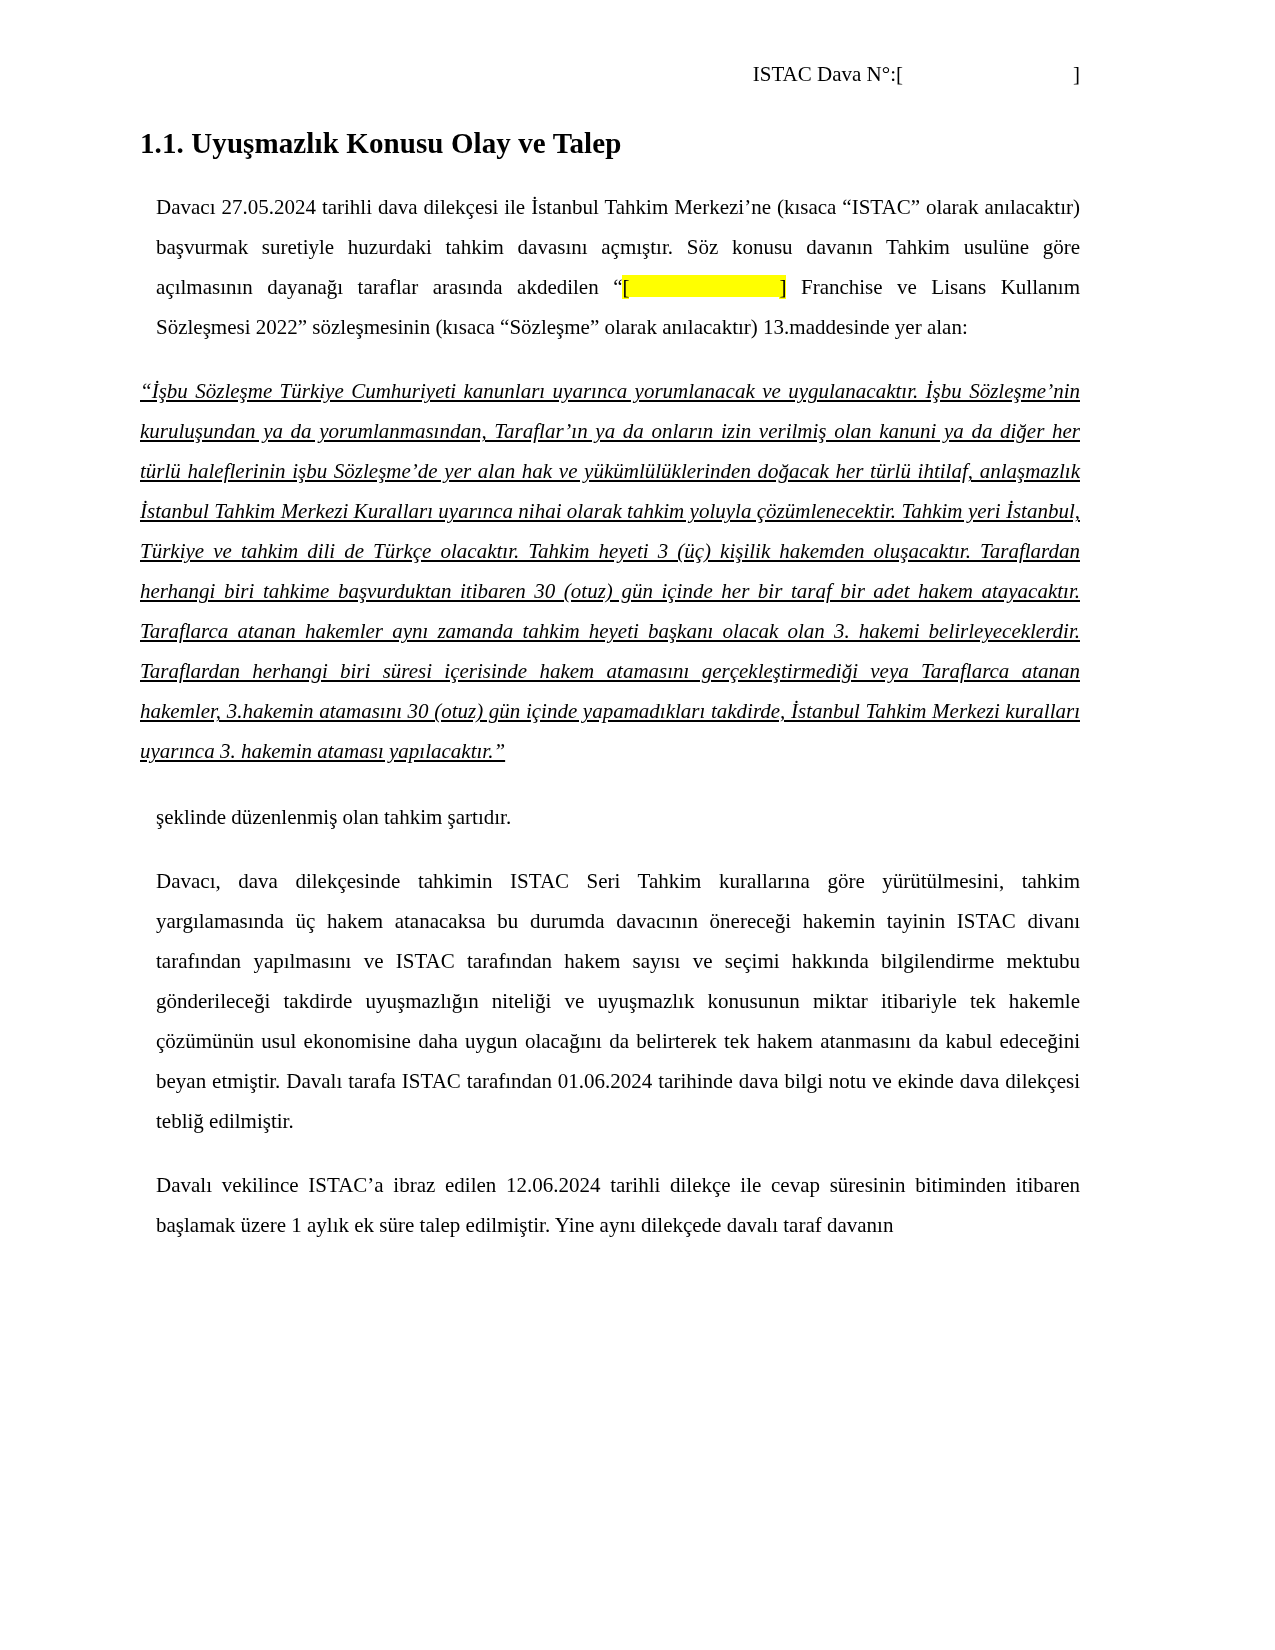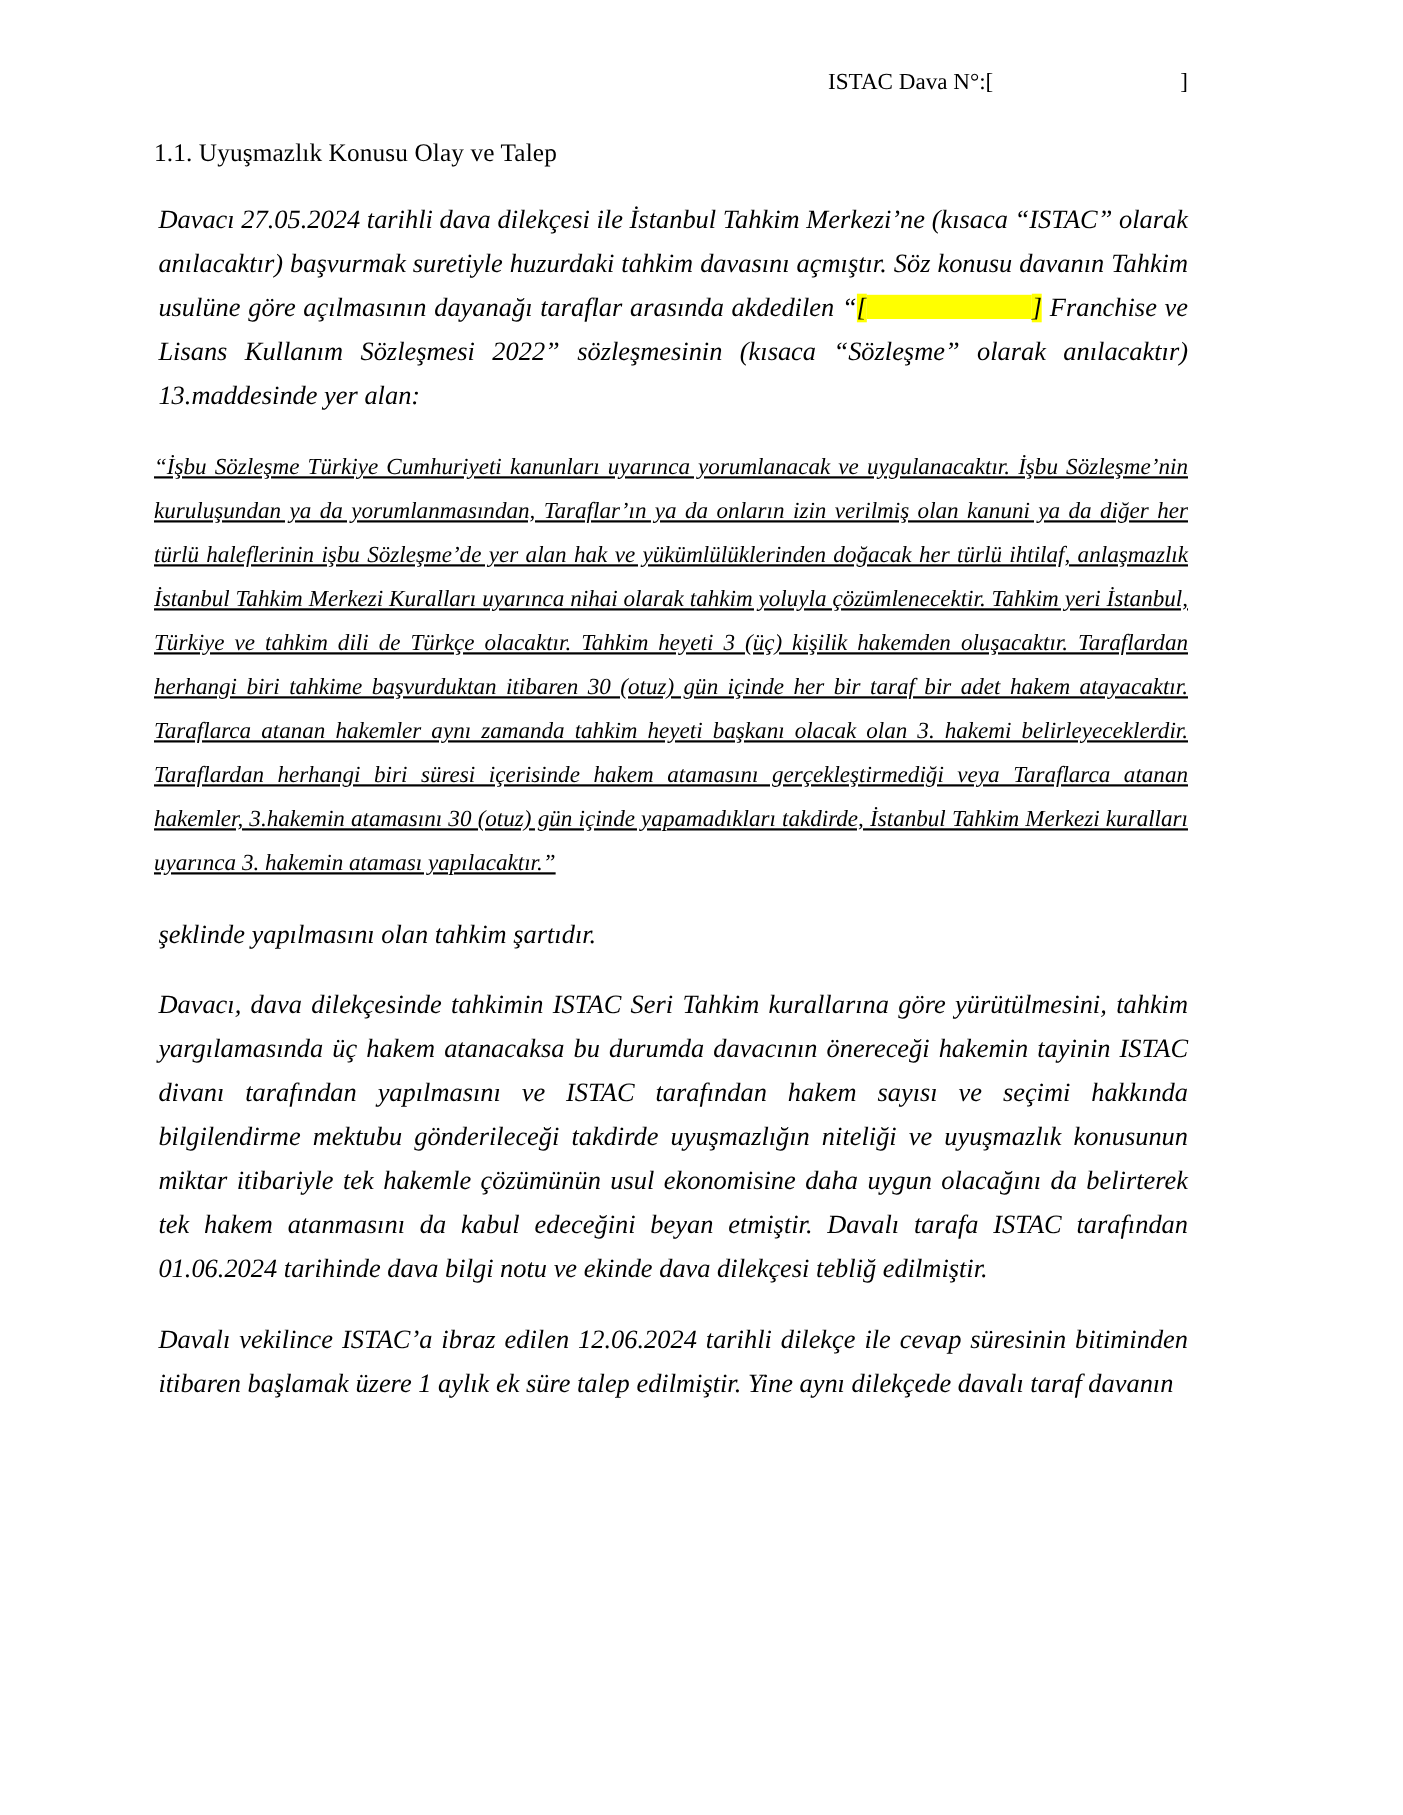--- a/index.html
+++ b/index.html
@@ -35,39 +35,38 @@
   .hl {
     background: #ffff00;
   }
   .hl-blank {
     display: inline-block;
     background: #ffff00;
   }
   .hdr-blank { width: 170px; }
   
   h2.section-heading {
-    font-size: 23px;
-    font-weight: normal;
+    font-size: 29px;
+    font-weight: bold;
     margin: 0 0 26px 0;
     line-height: 1.25;
     letter-spacing: 0.1px;
   }
   h2.section-heading.second {
     margin-top: 34px;
     margin-bottom: 24px;
   }
   
   p.body-par {
-    font-size: 24px;
+    font-size: 21px;
     line-height: 40px;
     text-align: justify;
     text-justify: inter-word;
-    margin: 0 0 24px 4px;
+    margin: 0 0 24px 16px;
     hyphens: none;
-    font-style: italic;
   }
   p.body-par:last-child { margin-bottom: 0; }
   .quote-par {
     font-style: italic;
     font-size: 21px;
     line-height: 40px;
     text-align: justify;
     margin: 0 0 26px 0;
     text-decoration: underline;
   }
@@ -86,20 +85,20 @@
   <div class="doc-header">
     <span class="hdr-label">ISTAC Dava N°:</span><span>[</span><span class="hl-blank hdr-blank"></span><span>]</span>
   </div>
 
   <h2 class="section-heading">1.1. Uyuşmazlık Konusu Olay ve Talep</h2>
 
   <p class="body-par"><span>Davacı 27.05.2024 tarihli dava dilekçesi ile İstanbul Tahkim Merkezi’ne (kısaca “ISTAC” olarak anılacaktır) başvurmak suretiyle huzurdaki tahkim davasını açmıştır. Söz konusu davanın Tahkim usulüne göre açılmasının dayanağı taraflar arasında akdedilen “</span><span class="nowrapgrp"><span class="hl">[</span><span class="hl-blank inline-blank"></span><span class="hl">]</span></span><span> Franchise ve Lisans Kullanım Sözleşmesi 2022” sözleşmesinin (kısaca “Sözleşme” olarak anılacaktır) 13.maddesinde yer alan:</span></p>
 
   <p class="quote-par">“İşbu Sözleşme Türkiye Cumhuriyeti kanunları uyarınca yorumlanacak ve uygulanacaktır. İşbu Sözleşme’nin kuruluşundan ya da yorumlanmasından, Taraflar’ın ya da onların izin verilmiş olan kanuni ya da diğer her türlü haleflerinin işbu Sözleşme’de yer alan hak ve yükümlülüklerinden doğacak her türlü ihtilaf, anlaşmazlık İstanbul Tahkim Merkezi Kuralları uyarınca nihai olarak tahkim yoluyla çözümlenecektir. Tahkim yeri İstanbul, Türkiye ve tahkim dili de Türkçe olacaktır. Tahkim heyeti 3 (üç) kişilik hakemden oluşacaktır. Taraflardan herhangi biri tahkime başvurduktan itibaren 30 (otuz) gün içinde her bir taraf bir adet hakem atayacaktır. Taraflarca atanan hakemler aynı zamanda tahkim heyeti başkanı olacak olan 3. hakemi belirleyeceklerdir. Taraflardan herhangi biri süresi içerisinde hakem atamasını gerçekleştirmediği veya Taraflarca atanan hakemler, 3.hakemin atamasını 30 (otuz) gün içinde yapamadıkları takdirde, İstanbul Tahkim Merkezi kuralları uyarınca 3. hakemin ataması yapılacaktır.”</p>
 
-  <p class="body-par">şeklinde yapılmasını olan tahkim şartıdır.</p>
+  <p class="body-par">şeklinde düzenlenmiş olan tahkim şartıdır.</p>
 
 
   <p class="body-par">Davacı, dava dilekçesinde tahkimin ISTAC Seri Tahkim kurallarına göre yürütülmesini, tahkim yargılamasında üç hakem atanacaksa bu durumda davacının önereceği hakemin tayinin ISTAC divanı tarafından yapılmasını ve ISTAC tarafından hakem sayısı ve seçimi hakkında bilgilendirme mektubu gönderileceği takdirde uyuşmazlığın niteliği ve uyuşmazlık konusunun miktar itibariyle tek hakemle çözümünün usul ekonomisine daha uygun olacağını da belirterek tek hakem atanmasını da kabul edeceğini beyan etmiştir. Davalı tarafa ISTAC tarafından 01.06.2024 tarihinde dava bilgi notu ve ekinde dava dilekçesi tebliğ edilmiştir.</p>
 
   <p class="body-par">Davalı vekilince ISTAC’a ibraz edilen 12.06.2024 tarihli dilekçe ile cevap süresinin bitiminden itibaren başlamak üzere 1 aylık ek süre talep edilmiştir. Yine aynı dilekçede davalı taraf davanın</p>
 
 </div>
 
 </body></html>

